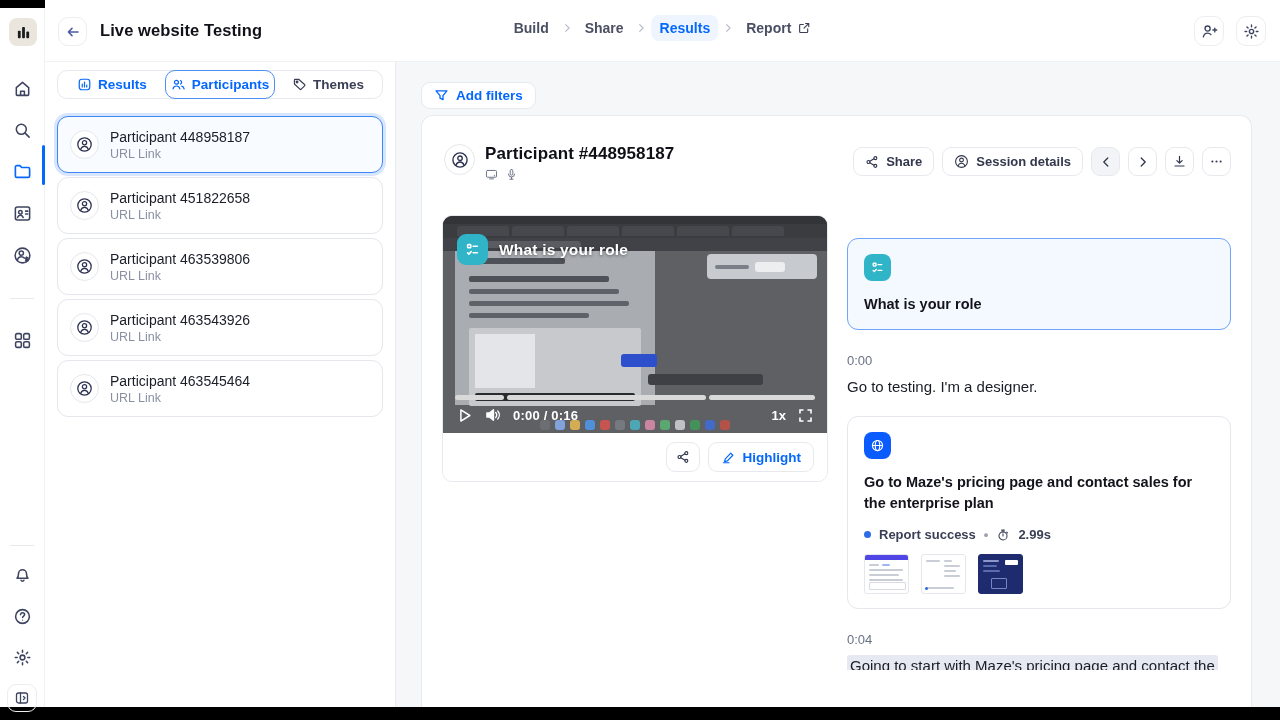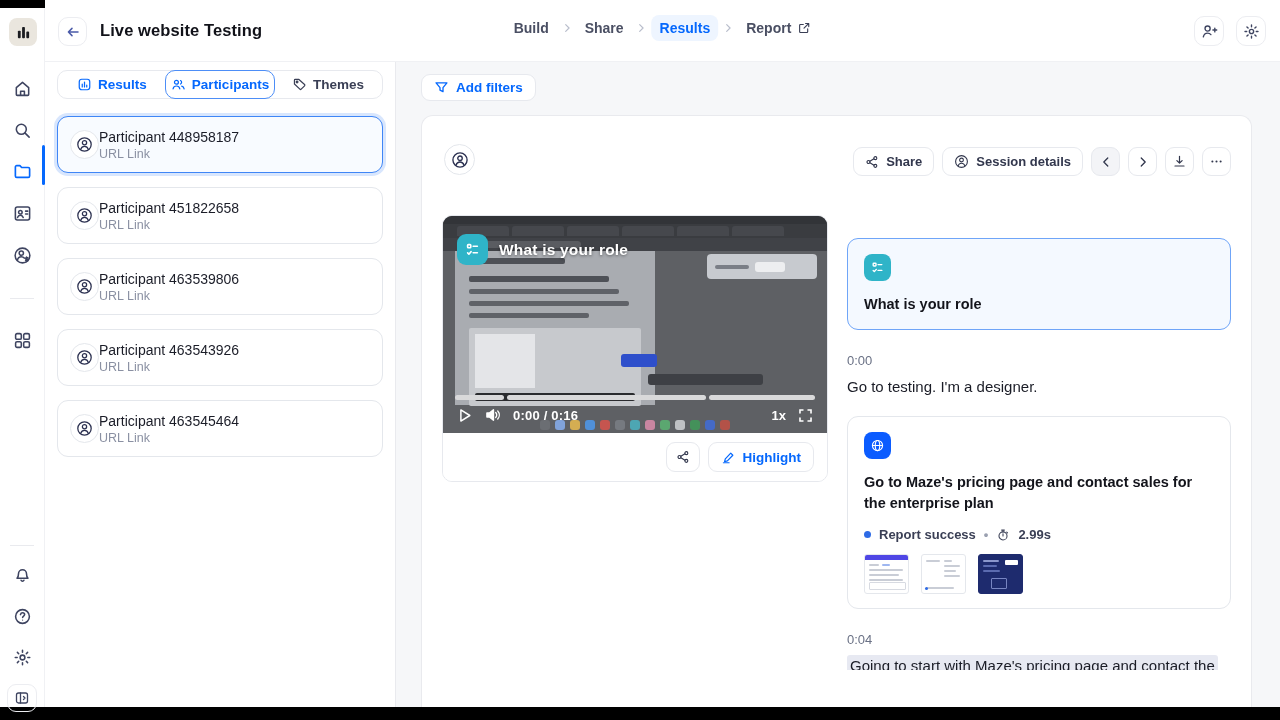--- a/index.html
+++ b/index.html
@@ -35,28 +35,28 @@
   .crumb-sep{color:#B9BECC;}
   .tb-actions{position:absolute; right:14px; top:16px; display:flex; gap:12px;}
   .sqbtn{width:30px; height:30px; border:1px solid #ECEDF1; border-radius:10px; background:#fff; display:flex; align-items:center; justify-content:center; cursor:pointer;}
 
   
   .seg-tabs{position:absolute; left:12px; right:12px; top:8px; height:29px; border:1px solid #E7E9EE; border-radius:10px; display:flex; background:#fff;}
   .seg{flex:1; display:flex; align-items:center; justify-content:center; gap:6px; font-size:13.5px; font-weight:700; color:#3A3F55; cursor:pointer; border-radius:10px;}
   .seg.link{color:var(--blue);}
   .seg.on{border:1.5px solid #4D8EF7; color:var(--blue); margin:-1px; background:#fff;}
   .plist{position:absolute; left:12px; right:12px; top:54px;}
-  .pcard{height:57px; border:1px solid #E4E7EC; border-radius:11px; background:#fff; margin-bottom:14px; display:flex; align-items:center; padding:0 12px; cursor:pointer;}
+  .pcard{height:57px; border:1px solid #E4E7EC; border-radius:11px; background:#fff; margin-bottom:4px; display:flex; align-items:center; padding:0 12px; gap:11px; cursor:pointer;}
   .pcard.sel{border:1.5px solid #3F86F6; box-shadow:0 0 0 3px rgba(77,142,247,.22); background:#F8FBFF;}
   .avatar{width:29px; height:29px; border:1px solid #E4E7EC; border-radius:50%; background:#fff; display:flex; align-items:center; justify-content:center; flex:none;}
   .pname{font-size:14px; font-weight:500; color:#1B1D28;}
   .psrc{font-size:12.5px; color:#8A90A2; margin-top:2px;}
 
   
-  .filterbtn{position:absolute; left:25px; top:12px; height:27px; padding:0 12px; display:flex; align-items:center; gap:7px; background:#fff; border:1px solid #E7E9EE; border-radius:9px; color:var(--blue); font-size:13.5px; font-weight:700; cursor:pointer;}
+  .filterbtn{position:absolute; left:25px; top:20px; height:27px; padding:0 12px; display:flex; align-items:center; gap:7px; background:#fff; border:1px solid #E7E9EE; border-radius:9px; color:var(--blue); font-size:13.5px; font-weight:700; cursor:pointer;}
   .maincard{position:absolute; left:25px; top:53px; right:28px; bottom:0; background:#fff; border:1px solid #E9EAEE; border-bottom:none; border-radius:12px 12px 0 0; overflow:hidden;}
 
   .phead{position:absolute; left:22px; top:28px; display:flex; gap:10px;}
   .phead .avatar{width:31px; height:31px;}
   .ptitle{font-size:17px; font-weight:800; color:#0F1016; letter-spacing:.1px;}
   .pmeta{display:flex; gap:7px; margin-top:4px; color:#6C7284;}
   .head-actions{position:absolute; right:20px; top:31px; display:flex; gap:8px; align-items:center;}
   .hbtn{height:29px; border:1px solid #E7E9EE; border-radius:9px; background:#fff; display:flex; align-items:center; gap:7px; padding:0 11px; font-size:13px; font-weight:700; color:#32374D; cursor:pointer;}
   .hbtn.icon-only{width:29px; padding:0; justify-content:center;}
   .hbtn.dim{background:#F3F4F7;}
@@ -357,20 +357,34 @@
   <section class="maincard">
 
     <div class="phead">
       <div class="avatar">
           <svg width="18" height="18" viewBox="0 0 16 16" fill="none" stroke="#2B3050" stroke-width="1.2" stroke-linecap="round">
             <circle cx="8" cy="8" r="6.3"></circle>
             <circle cx="8" cy="6.4" r="2"></circle>
             <path d="M4.4 12.6c.6-1.8 2-2.8 3.6-2.8s3 1 3.6 2.8"></path>
           </svg>
         </div>
+      <div>
+        <div class="ptitle">Participant #448958187</div>
+        <div class="pmeta">
+          <svg width="13" height="13" viewBox="0 0 16 16" fill="none" stroke="currentColor" stroke-width="1.2" stroke-linecap="round" stroke-linejoin="round">
+              <rect x="1.8" y="3" width="12.4" height="8.4" rx="1.4"></rect>
+              <path d="M5.6 13.4h4.8"></path>
+              <circle cx="11.6" cy="9.4" r="0.8" fill="currentColor" stroke="none"></circle>
+            </svg>
+          <svg width="13" height="13" viewBox="0 0 16 16" fill="none" stroke="currentColor" stroke-width="1.2" stroke-linecap="round" stroke-linejoin="round">
+              <rect x="6.4" y="1.8" width="3.2" height="7" rx="1.6"></rect>
+              <path d="M4.2 7.4a3.8 3.8 0 0 0 7.6 0M8 11.2v2.2M6 13.8h4"></path>
+            </svg>
+        </div>
+      </div>
     </div>
     <div class="head-actions">
       <div class="hbtn">
         <svg width="14" height="14" viewBox="0 0 16 16" fill="none" stroke="#32374D" stroke-width="1.3" stroke-linecap="round">
             <circle cx="11.8" cy="3.6" r="1.7"></circle>
             <circle cx="4" cy="8" r="1.7"></circle>
             <circle cx="11.8" cy="12.4" r="1.7"></circle>
             <path d="M5.6 7.2 10.2 4.4M5.6 8.8l4.6 2.8"></path>
           </svg>
         <span>Share</span>

